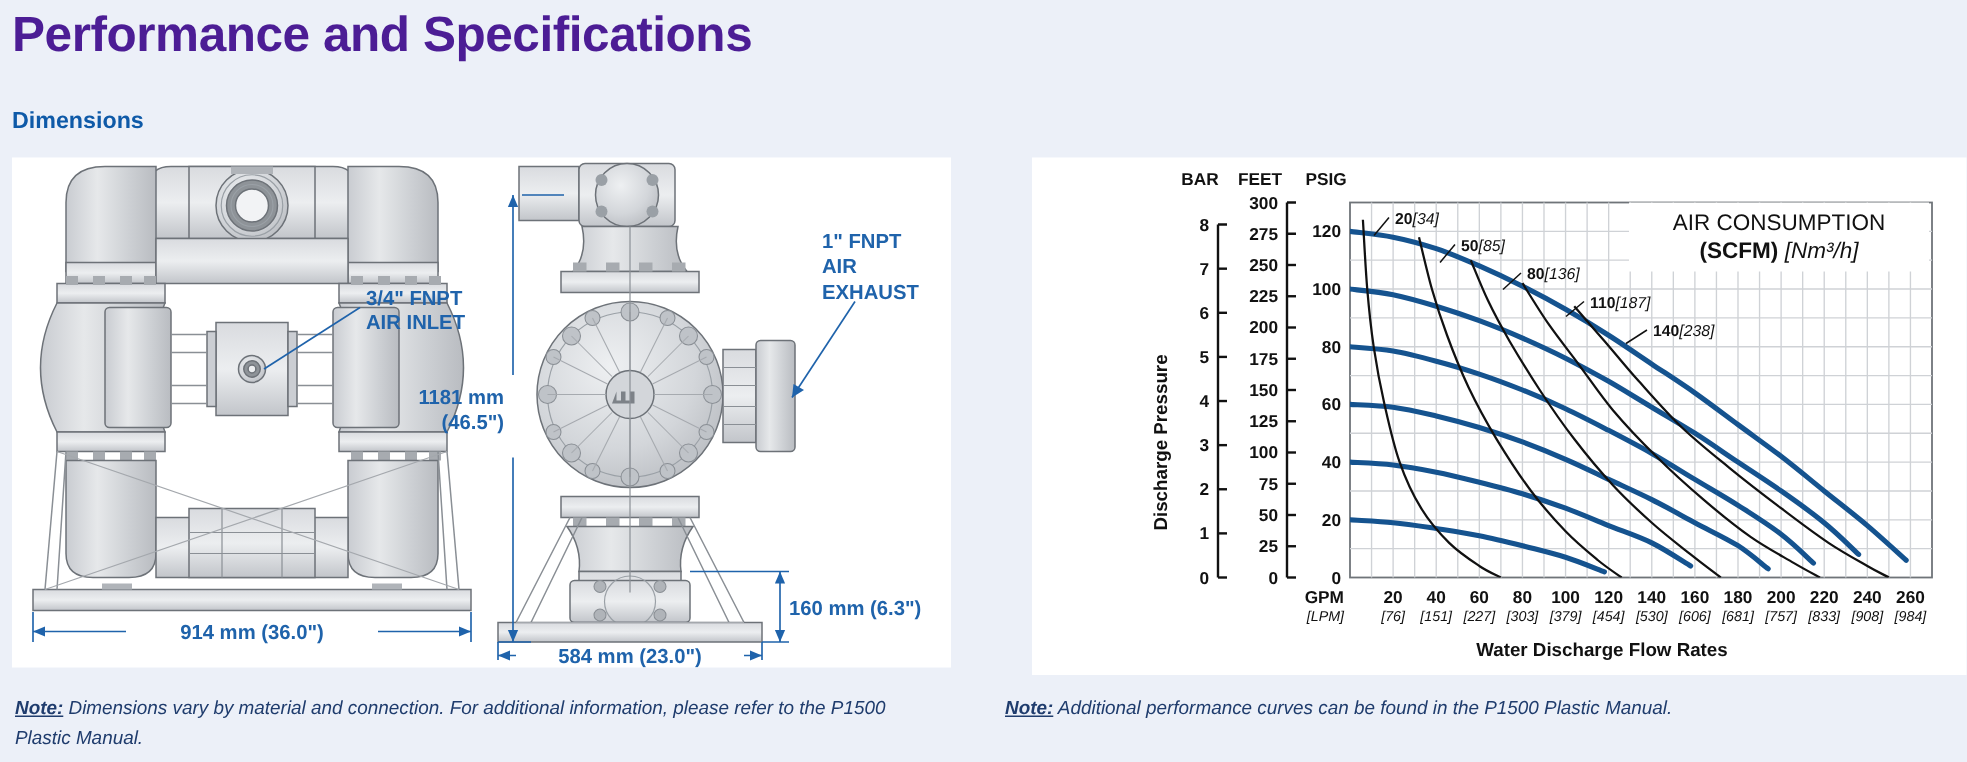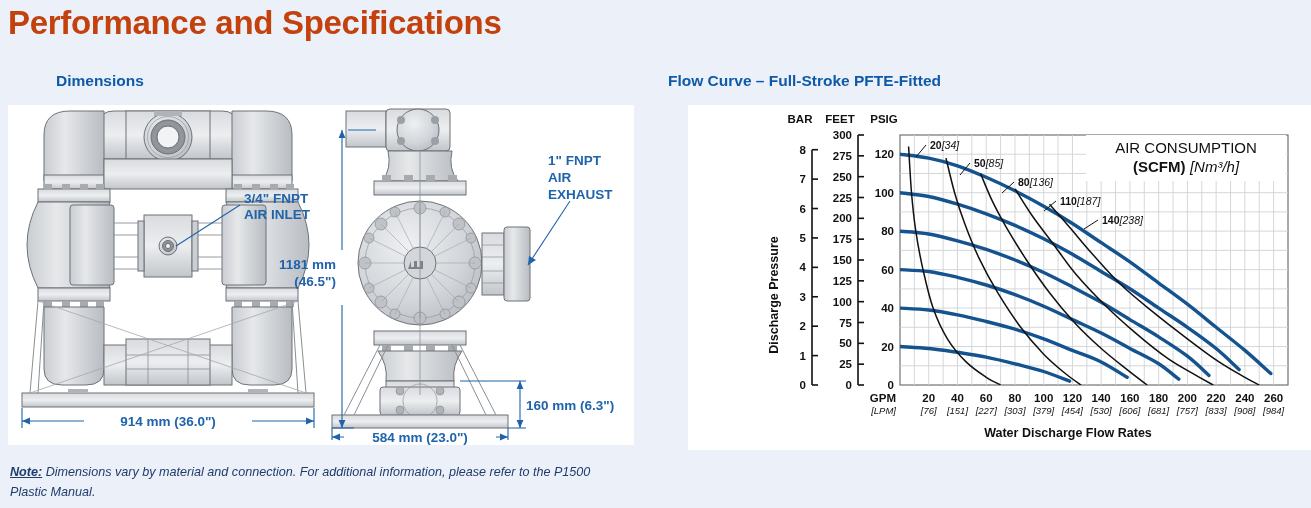--- a/index.html
+++ b/index.html
@@ -10,28 +10,28 @@
     font-family:"Liberation Sans", sans-serif;
     color:#1b3a68;
     overflow:hidden;
     position:relative;
   }
   .page{position:relative;width:1311px;height:508px;}
 
   .page-title{
     position:absolute;left:8px;top:4px;
     font-size:33px;font-weight:bold;letter-spacing:-0.3px;
-    color:#c2410c;
+    color:#4c1d95;
     font-family:"Liberation Sans", sans-serif;
   }
 
   .sec-title{
     position:absolute;font-size:15.5px;font-weight:bold;color:#0f5aa8;
   }
-  .sec-title.left{left:8px;top:72px;margin-left:48px;}
+  .sec-title.left{left:8px;top:72px;}
   .sec-title.right{left:668px;top:72px;}
 
   .card{
     position:absolute;background:#ffffff;
   }
   .card-left{left:8px;top:105px;width:626px;height:340px;}
   .card-right{left:668px;top:105px;width:627px;height:345px;margin-left:20px;}
 
   .note{
     position:absolute;font-size:12.6px;font-style:italic;color:#1f3c6d;
@@ -309,21 +309,20 @@
         <path d="M500,332 l-8,-3.4 v6.8 z" fill="#1f63ab" stroke="none"></path>
       </g>
       <text class="dim-text" x="412" y="337" text-anchor="middle">584 mm (23.0")</text>
     </svg>
   </div>
 
   <div class="note note-left">
     <b>Note:</b><span> Dimensions vary by material and connection. For additional information, please refer to the P1500 Plastic Manual.</span>
   </div>
 
-  <div class="sec-title right">Flow Curve – Full-Stroke PFTE-Fitted</div>
 
   <div class="card card-right">
     <svg id="chart-svg" width="627" height="345" viewBox="0 0 627 345">
         <defs>
           <clipPath id="plotclip">
             <rect x="212" y="30" width="388" height="250"></rect>
           </clipPath>
         </defs>
 
       <text class="ax-head" x="112" y="18" text-anchor="middle">BAR</text>
@@ -495,14 +494,17 @@
         <text class="ac-title" x="498" y="48" text-anchor="middle">AIR CONSUMPTION</text>
         <text x="498" y="67" text-anchor="middle">
           <tspan class="ac-title-b">(SCFM)</tspan><tspan> </tspan><tspan class="ac-title-i">[Nm³/h]</tspan>
         </text>
       </g>
 
       <text class="ax-title" x="380" y="332" text-anchor="middle" font-size="14">Water Discharge Flow Rates</text>
     </svg>
   </div>
 
+  <div class="note note-right">
+    <b>Note:</b><span> Additional performance curves can be found in the P1500 Plastic Manual.</span>
+  </div>
 
 </div>
 
 </body></html>

